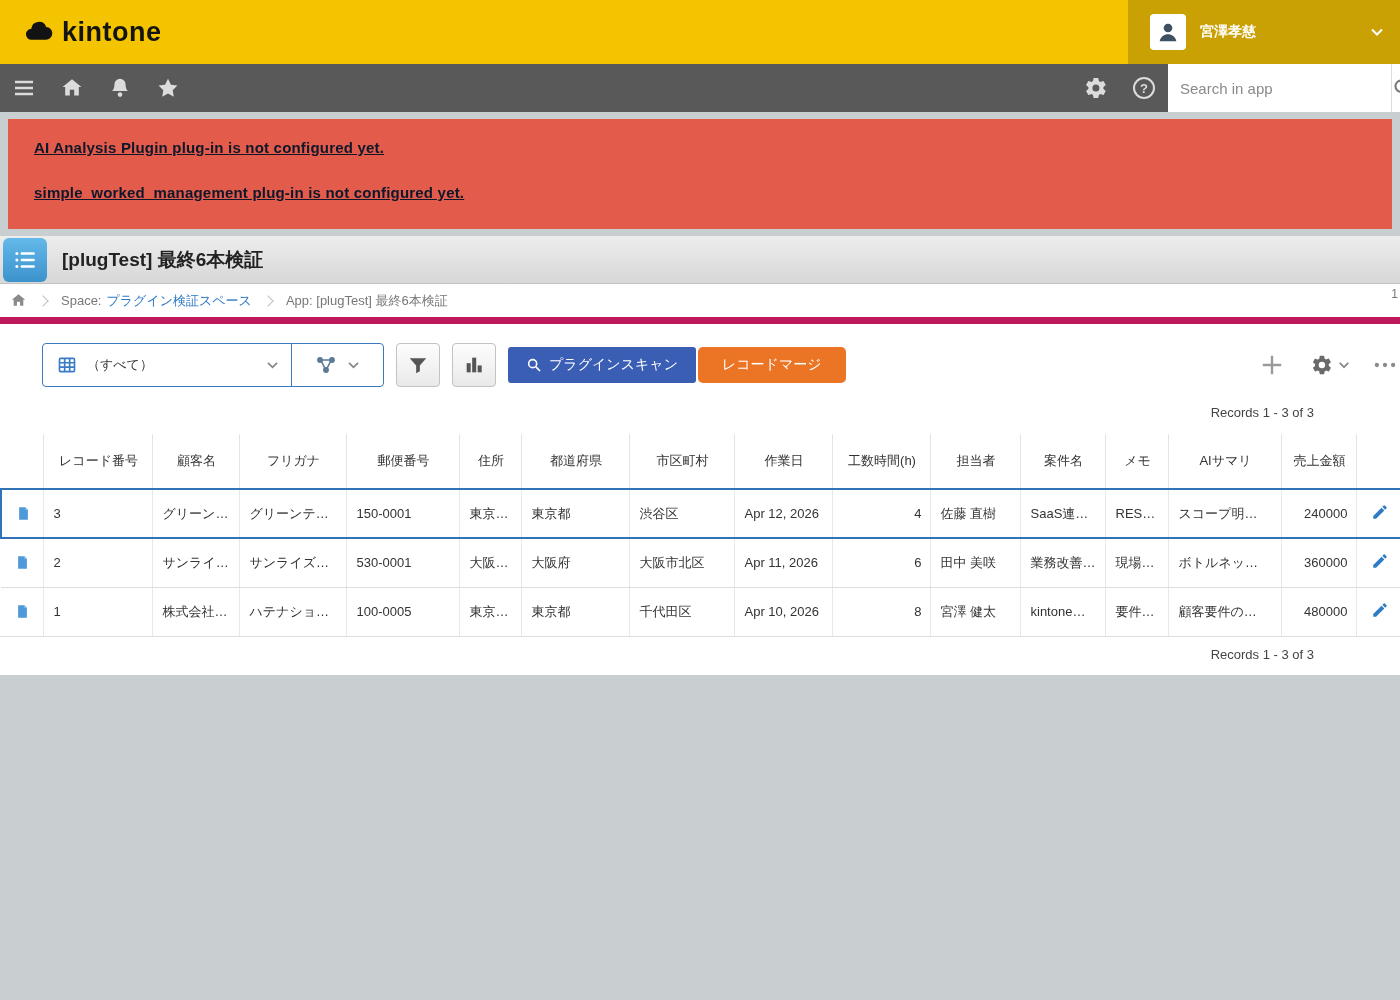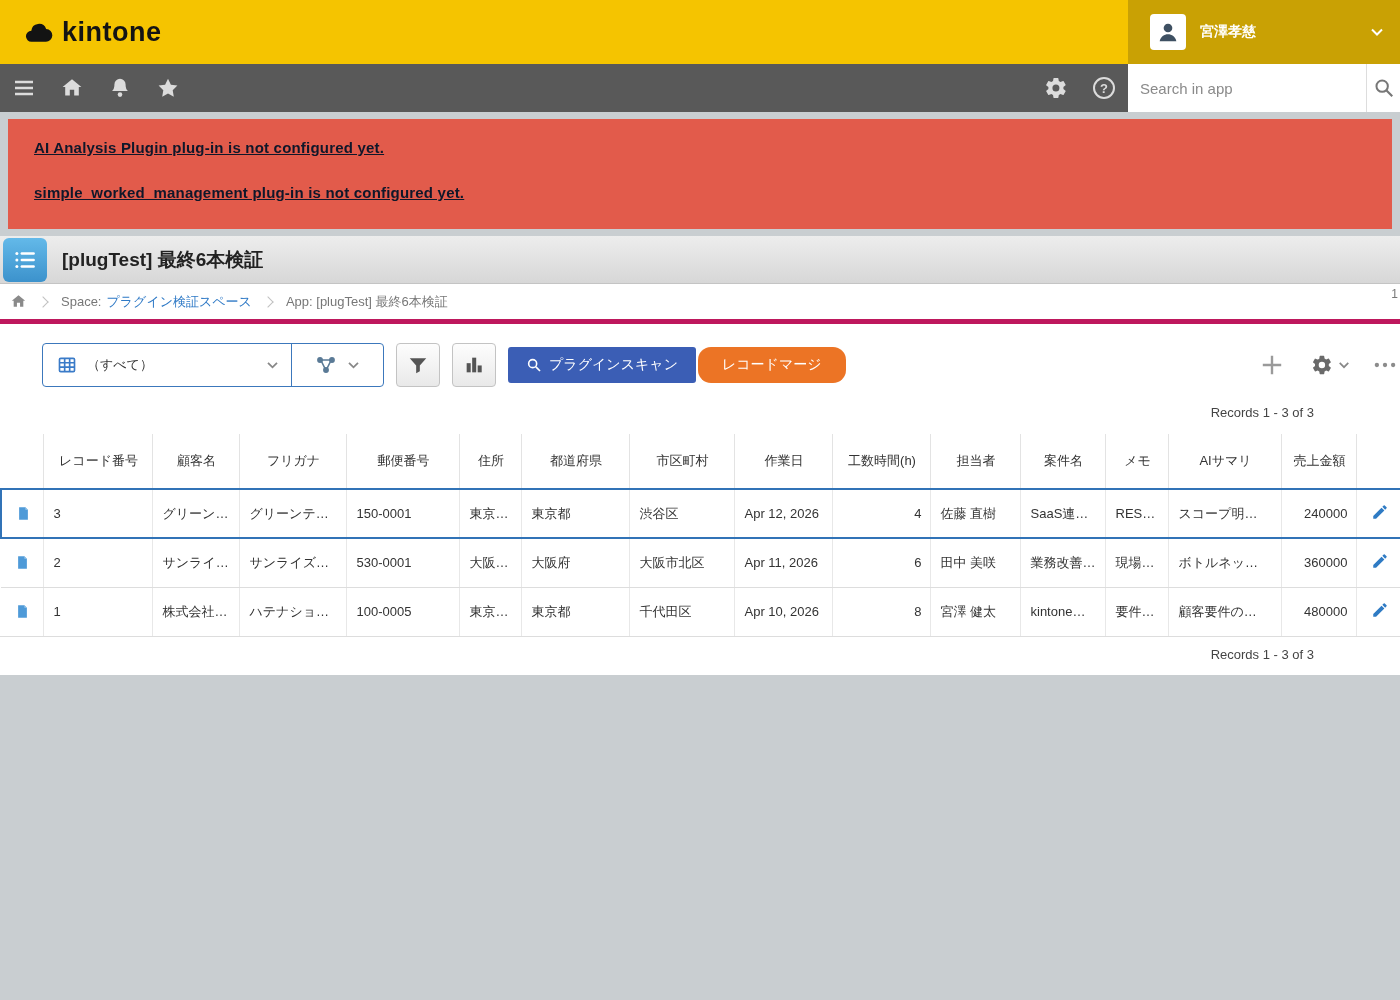--- a/index.html
+++ b/index.html
@@ -2,74 +2,74 @@
 <html><head>
 <meta charset="utf-8">
 <style>
   * { margin:0; padding:0; box-sizing:border-box; }
   html,body { width:1400px; height:1000px; }
   body { font-family:"Liberation Sans","DejaVu Sans",sans-serif; background:#c9ced1; overflow:hidden; }
   .page { width:1400px; height:1000px; position:relative; background:#c9ced1; }
 
   
   .topbar { height:64px; background:#F5C400; display:flex; align-items:center; }
-  .logo { display:flex; align-items:center; padding-left:22px; cursor:pointer; }
+  .logo { display:flex; padding-left:22px; cursor:pointer; }
   .logo svg { width:34px; height:26px; margin-right:6px; }
   .logo-text { font-size:27px; font-weight:800; color:#141414; letter-spacing:.5px; }
   .user-area { margin-left:auto; width:272px; height:64px; background:#C9A104; display:flex; align-items:center; padding:0 16px 0 22px; cursor:pointer; }
   .avatar { width:36px; height:36px; background:#ffffff; border-radius:4px; display:flex; align-items:center; justify-content:center; }
   .avatar svg { width:26px; height:26px; }
   .user-name { color:#ffffff; font-weight:bold; font-size:14px; margin-left:14px; }
   .user-caret { margin-left:auto; color:#ffffff; }
 
   
   .navbar { height:48px; background:#595959; display:flex; align-items:center; }
   .nav-btn { width:48px; height:48px; display:flex; align-items:center; justify-content:center; color:#dcdcdc; cursor:pointer; }
   .nav-btn svg { width:24px; height:24px; }
   .nav-right { margin-left:auto; display:flex; align-items:center; }
   .help-circle { width:22px; height:22px; border:2px solid #dcdcdc; border-radius:50%; display:flex; align-items:center; justify-content:center; font-size:13px; font-weight:bold; color:#dcdcdc; }
-  .search-box { width:272px; height:48px; background:#ffffff; display:flex; align-items:stretch; }
+  .search-box { width:232px; height:48px; background:#ffffff; display:flex; align-items:stretch; }
   .search-box input { border:none; outline:none; width:238px; font-size:15px; padding:0 12px; color:#333; font-family:"Liberation Sans",sans-serif; }
   .search-box input::placeholder { color:#8a8a8a; }
   .search-btn { width:34px; border:none; border-left:1px solid #ddd; background:#fff; display:flex; align-items:center; justify-content:center; color:#777; cursor:pointer; }
   .search-btn svg { width:22px; height:22px; }
 
   
   .alert-banner { margin:7px 8px 0 8px; background:#E25B4B; padding:20px 26px 28px 26px; }
   .alert-link { display:block; color:#0f172a; font-weight:bold; font-size:15px; text-decoration:underline; cursor:pointer; letter-spacing:.2px; }
   .alert-link + .alert-link { margin-top:28px; }
 
   
   .app-header { margin-top:7px; height:48px; background:linear-gradient(#ededed,#d7d7d7); border-bottom:1px solid #c4c4c4; position:relative; }
   .app-icon { position:absolute; left:3px; top:2px; width:44px; height:44px; border-radius:6px; background:linear-gradient(180deg,#63b9e9,#3c92cc); display:flex; align-items:center; justify-content:center; }
   .app-icon svg { width:26px; height:26px; }
   .app-title { line-height:48px; margin-left:62px; font-size:19px; font-weight:bold; color:#222; }
 
   
-  .breadcrumb { height:40px; background:#ffffff; border-bottom:5px solid #be185d; display:flex; align-items:center; padding-left:10px; position:relative; font-size:13px; color:#777; }
+  .breadcrumb { height:40px; background:#ffffff; border-bottom:7px solid #be185d; display:flex; align-items:center; padding-left:10px; position:relative; font-size:13px; color:#777; }
   .crumb-home { color:#8a8a8a; display:flex; align-items:center; cursor:pointer; }
   .crumb-home svg { width:17px; height:17px; }
   .crumb-sep { width:8px; height:8px; border-top:1px solid #c0c0c0; border-right:1px solid #c0c0c0; transform:rotate(45deg); margin:0 14px 0 12px; }
   .crumb-link { color:#2E79C6; cursor:pointer; margin-left:5px; }
   .crumb-frag { position:absolute; right:2px; top:3px; font-size:12px; color:#777; }
 
   
   .toolbar-wrap { background:#ffffff; }
   .toolbar { display:flex; align-items:center; padding:19px 0 0 18px; height:63px;margin-left:24px; }
   .view-group { display:flex; align-items:stretch; height:44px; border:1px solid #3C78BC; border-radius:4px; background:#fff; overflow:hidden; }
   .view-seg1 { width:248px; display:flex; align-items:center; padding:0 12px 0 14px; cursor:pointer; }
   .view-seg1 .label { font-size:13px; color:#333; margin-left:10px; }
   .view-seg1 .caret { margin-left:auto; color:#888; }
   .view-seg2 { width:92px; border-left:1px solid #3C78BC; display:flex; align-items:center; justify-content:center; gap:10px; cursor:pointer; }
   .caret svg { width:13px; height:9px; }
   .sq-btn { width:44px; height:44px; margin-left:12px; border:1px solid #c3c3c3; border-radius:4px; background:linear-gradient(#fdfdfd,#e9e9e9); display:flex; align-items:center; justify-content:center; color:#555; cursor:pointer; }
   .sq-btn svg { width:22px; height:22px; }
   .scan-btn { margin-left:12px; height:36px; border:none; border-radius:3px; background:#3B5EB5; color:#fff; font-size:14px; padding:0 18px; display:flex; align-items:center; gap:7px; cursor:pointer; font-family:"Liberation Sans",sans-serif; }
   .scan-btn svg { width:16px; height:16px; }
-  .merge-btn { margin-left:2px; height:36px; border:none; border-radius:13px; background:#EC7425; color:#fff; font-size:14px; padding:0 24px; cursor:pointer; font-family:"Liberation Sans",sans-serif; }
+  .merge-btn { margin-left:2px; height:36px; border:none; border-radius:5px; background:#EC7425; color:#fff; font-size:14px; padding:0 24px; cursor:pointer; font-family:"Liberation Sans",sans-serif; }
   .tb-right { margin-left:auto; display:flex; align-items:center; }
   .icon-btn { display:flex; align-items:center; justify-content:center; color:#8c8c8c; cursor:pointer; }
   .plus-btn { margin-right:26px; }
   .plus-btn svg { width:26px; height:26px; }
   .gear-btn { margin-right:22px; color:#6a6a6a; gap:5px; }
   .gear-btn svg.g { width:22px; height:22px; }
   .more-btn { margin-right:2px; }
   .more-btn svg { width:26px; height:26px; }
 
   .records-row { text-align:right; padding:18px 86px 14px 0; font-size:13px; color:#444; background:#fff; }

